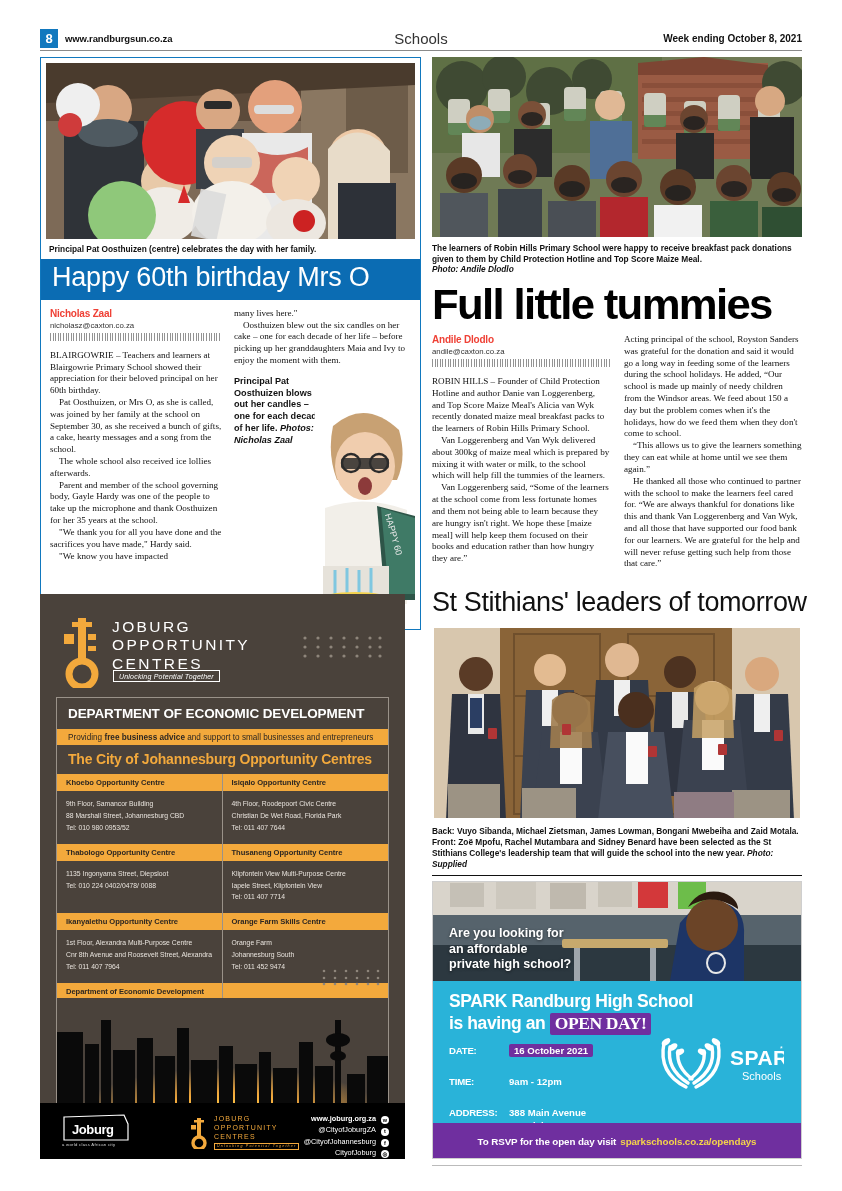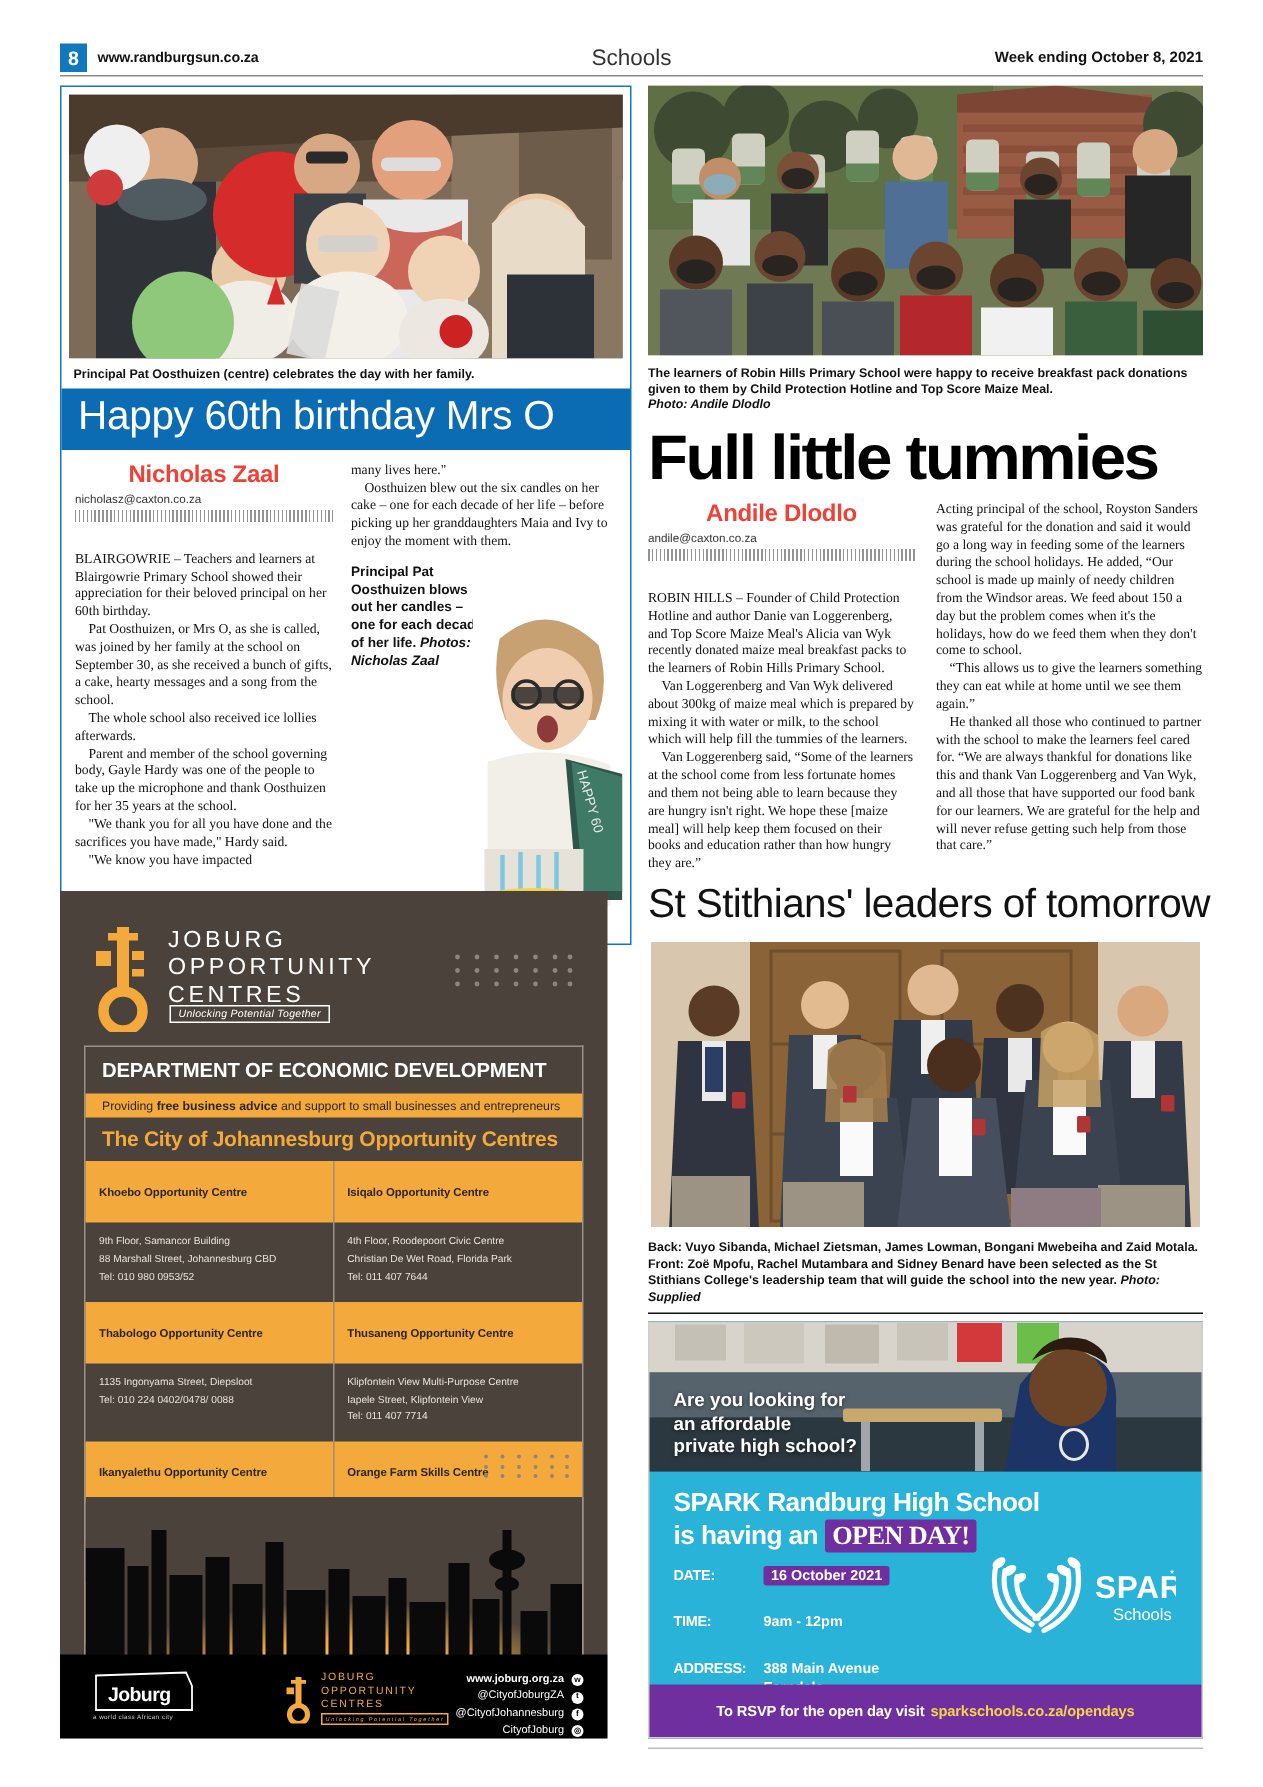--- a/index.html
+++ b/index.html
@@ -53,32 +53,32 @@
     padding: 5px 7px 5px 8px;
   }
   .ls-headline {
     background: #0b6cb3; color: #fff; font-size: 27px; font-weight: 300;
     padding: 4px 11px 8px 11px; line-height: 1.05; letter-spacing: -0.2px;
     white-space: nowrap;
   }
   .ls-body { display: flex; padding: 8px 9px 0 9px; gap: 12px; }
   .col { width: 172px; position: relative; }
   .byline {
-    font-size: 16px; font-weight: bold; color: #ef4136; letter-spacing: -0.2px; text-align: center;
+    font-size: 10px; font-weight: bold; color: #ef4136; letter-spacing: -0.2px;
   }
   .byemail { font-size: 7.8px; color: #333; margin-top: 2px; }
   .barcodestrip {
     margin-top: 3px; height: 8px; width: 100%;
     background: repeating-linear-gradient(to right,
       #6f6f6f 0px, #6f6f6f 1px, #fff 1px, #fff 2.6px);
     opacity: .75;
   }
   .bodytext {
     font-family: "Liberation Serif", serif; font-size: 9.1px;
-    line-height: 1.30; color: #111; text-align: left; margin-top: 19px;
+    line-height: 1.30; color: #111; text-align: left; margin-top: 9px;
   }
   .bodytext p { text-indent: 9px; }
   .bodytext p.first { text-indent: 0; }
   .pullcap {
     font-size: 9.1px; font-weight: bold; line-height: 1.30; color: #111;
     margin-top: 9px; width: 92px;
   }
   .pullcap em { font-style: italic; }
   .cake-photo {
     position: absolute; right: -9px; top: 96px; width: 100px; height: 200px;
@@ -140,21 +140,21 @@
     margin: 0 16px; display: grid; grid-template-columns: 1fr 1fr;
     column-gap: 0; border-left: 1px solid #9a9289; border-right: 1px solid #9a9289;
   }
   .cell { position: relative; }
   .cell.left-div::after {
     content: ""; position: absolute; right: 0; top: 0; bottom: 0;
     width: 1px; background: #9a9289;
   }
   .cell-head {
     background: #f3a93c; color: #2d2722; font-size: 7.6px; font-weight: bold;
-    padding: 16px 9px; letter-spacing: -0.05px;
+    padding: 4px 9px; letter-spacing: -0.05px;
   }
   .cell-head.blank { background: #f3a93c; min-height: 15px; }
   .cell-body {
     color: #e8e3dd; font-size: 6.8px; line-height: 1.75; padding: 7px 9px 10px 9px;
     min-height: 52px;
   }
   .cell-body.empty { min-height: 52px; }
   .skyline {
     position: absolute; left: 16px; right: 16px; top: 404px; height: 127px;
     overflow: hidden; border-left: 1px solid #9a9289; border-right: 1px solid #9a9289;

